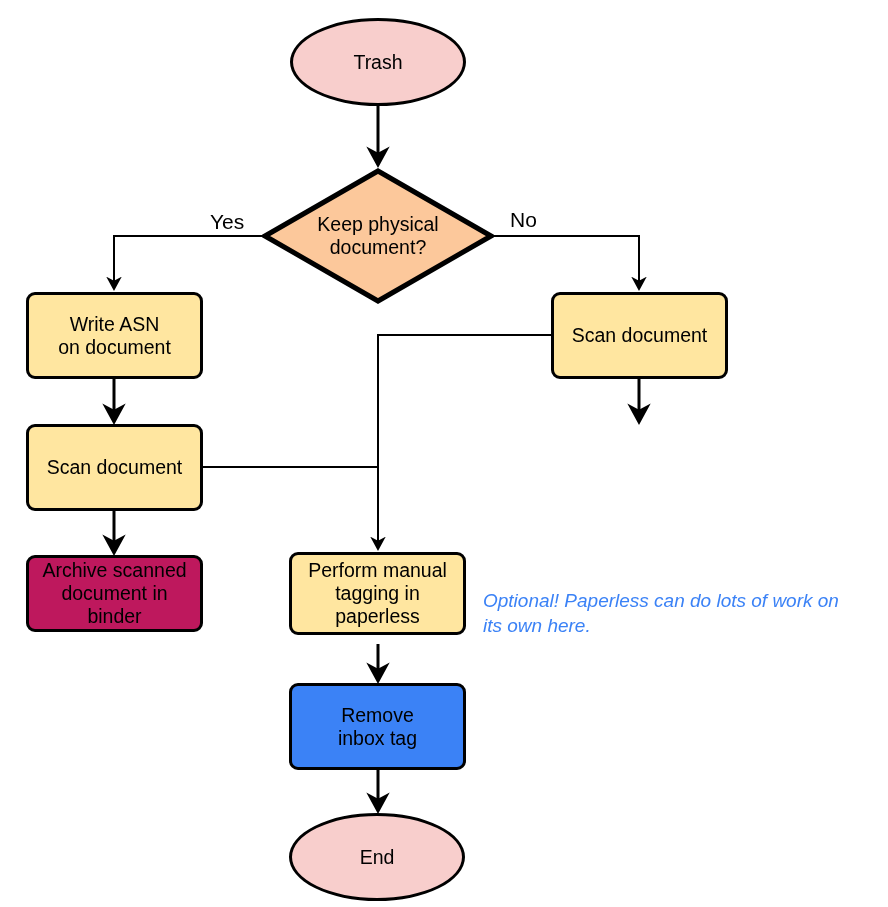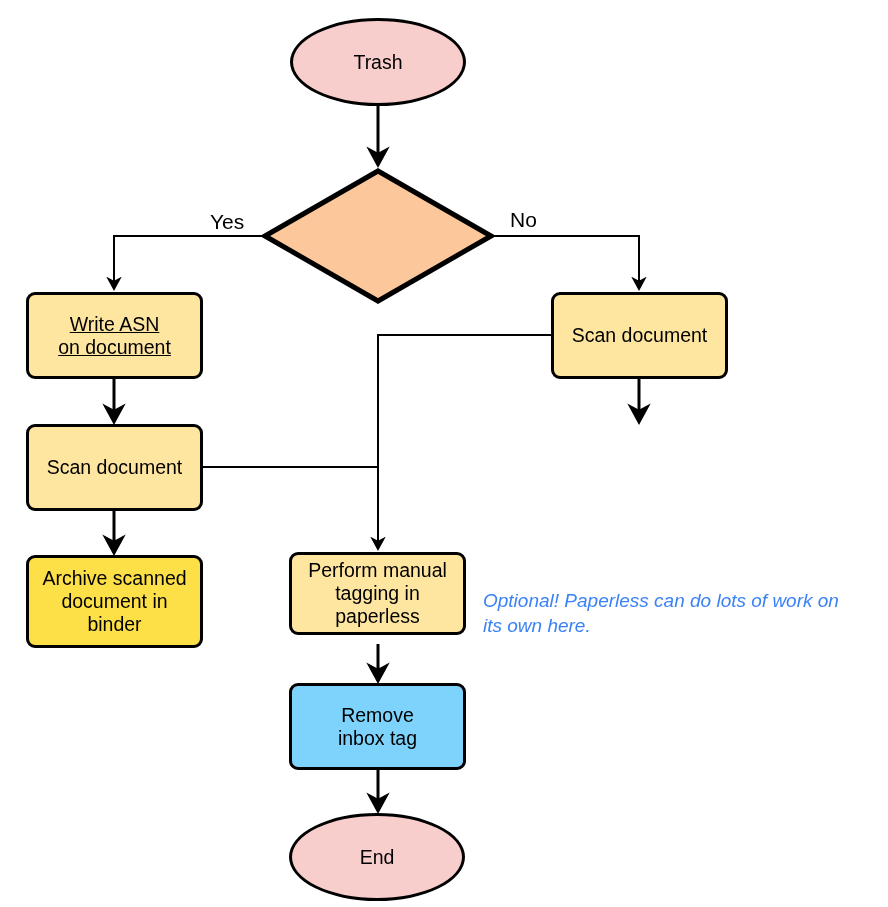--- a/index.html
+++ b/index.html
@@ -112,49 +112,51 @@
   </svg>
 
   <div class="node node-terminator" style="left:290px; top:18px; width:176px; height:88px; background:#f8cecc;">
     <span>Trash</span>
   </div>
 
   <div class="node node-decision" style="left:262px; top:168px; width:232px; height:136px;">
     <svg class="decision-shape" viewBox="0 0 232 136" preserveAspectRatio="none">
       <polygon points="116,3 229,68 116,133 3,68" fill="#fcc89b" stroke="#000000" stroke-width="5"></polygon>
     </svg>
+    <span class="decision-label">Keep physical
+document?</span>
   </div>
 
-  <div class="node node-process" style="left:26px; top:292px; width:177px; height:87px; background:#ffe6a0;text-decoration:underline;">
+  <div class="node node-process" style="left:26px; top:292px; width:177px; height:87px; background:#ffe6a0;">
     <span>Write ASN
 on document</span>
   </div>
 
   <div class="node node-process" style="left:26px; top:424px; width:177px; height:87px; background:#ffe6a0;">
     <span>Scan document</span>
   </div>
 
-  <div class="node node-process" style="left:26px; top:555px; width:177px; height:93px; background:#fde047;">
+  <div class="node node-process" style="left:26px; top:555px; width:177px; height:77px; background:#be185d;">
     <span>Archive scanned
 document in
 binder</span>
   </div>
 
   <div class="node node-process" style="left:551px; top:292px; width:177px; height:87px; background:#ffe6a0;">
     <span>Scan document</span>
   </div>
 
 
   <div class="node node-process" style="left:289px; top:552px; width:177px; height:83px; background:#ffe6a0;">
     <span>Perform manual
 tagging in
 paperless</span>
   </div>
 
-  <div class="node node-process" style="left:289px; top:683px; width:177px; height:87px; background:#7dd3fc;">
+  <div class="node node-process" style="left:289px; top:683px; width:177px; height:87px; background:#3b82f6;">
     <span>Remove
 inbox tag</span>
   </div>
 
   <div class="node node-terminator" style="left:289px; top:813px; width:176px; height:88px; background:#f8cecc;">
     <span>End</span>
   </div>
 
   <div class="edge-label" style="left:210px; top:210px;">Yes</div>
   <div class="edge-label" style="left:510px; top:208px;">No</div>

